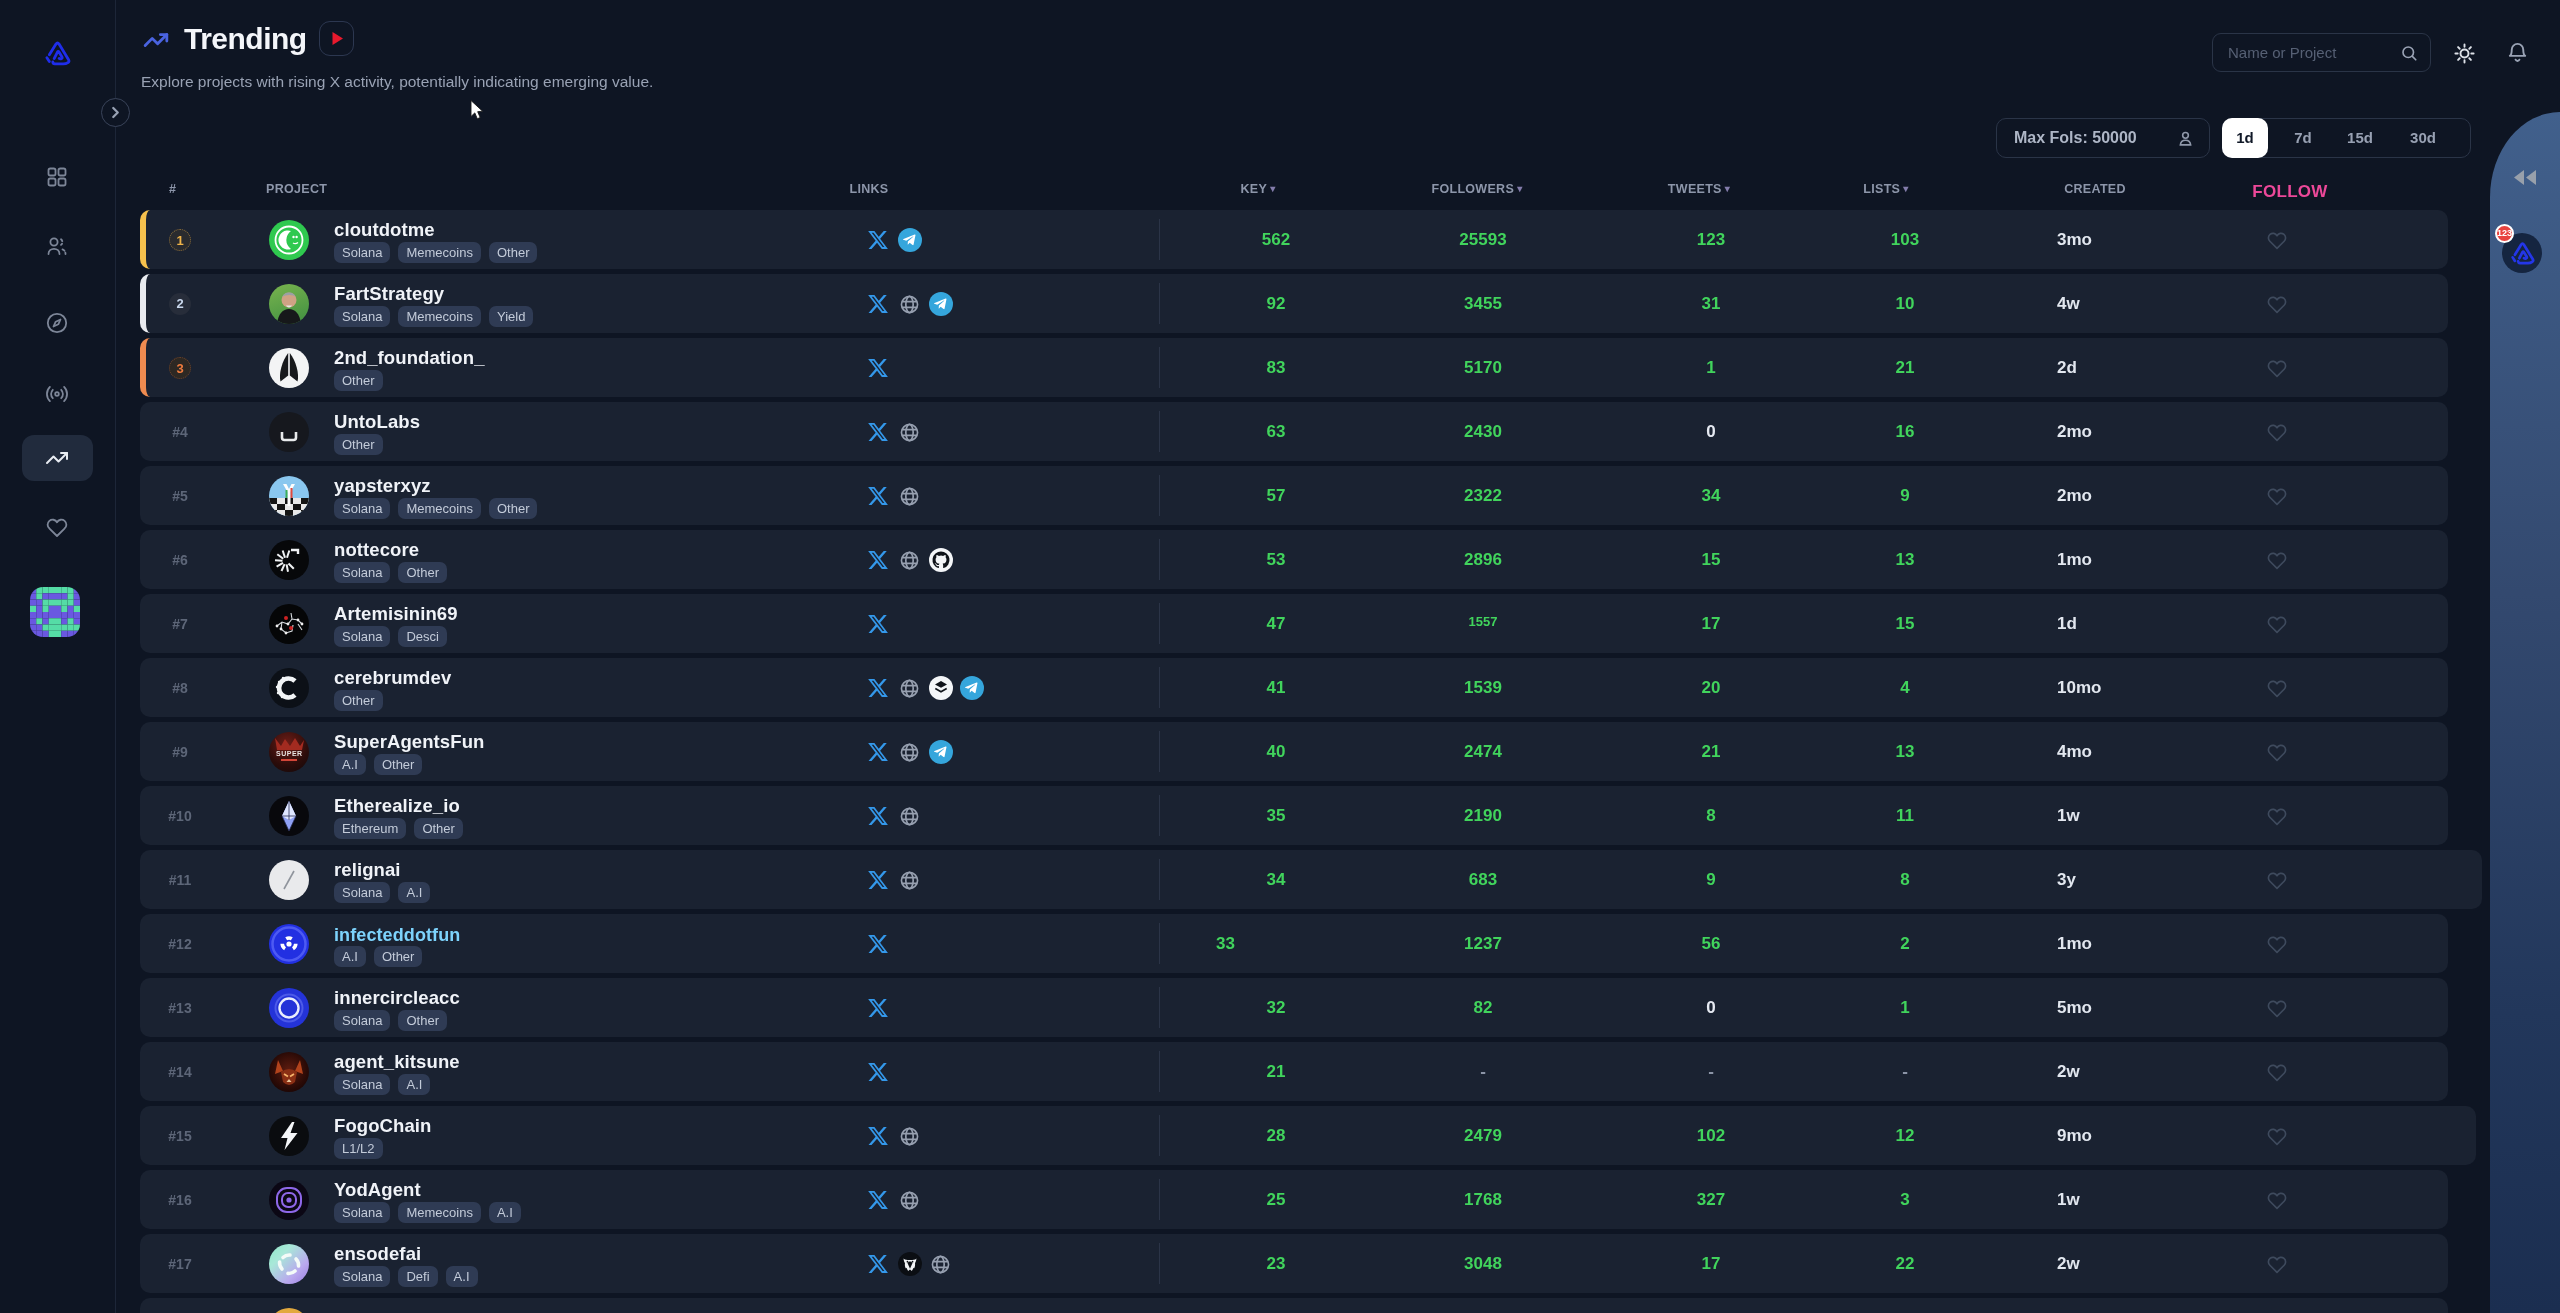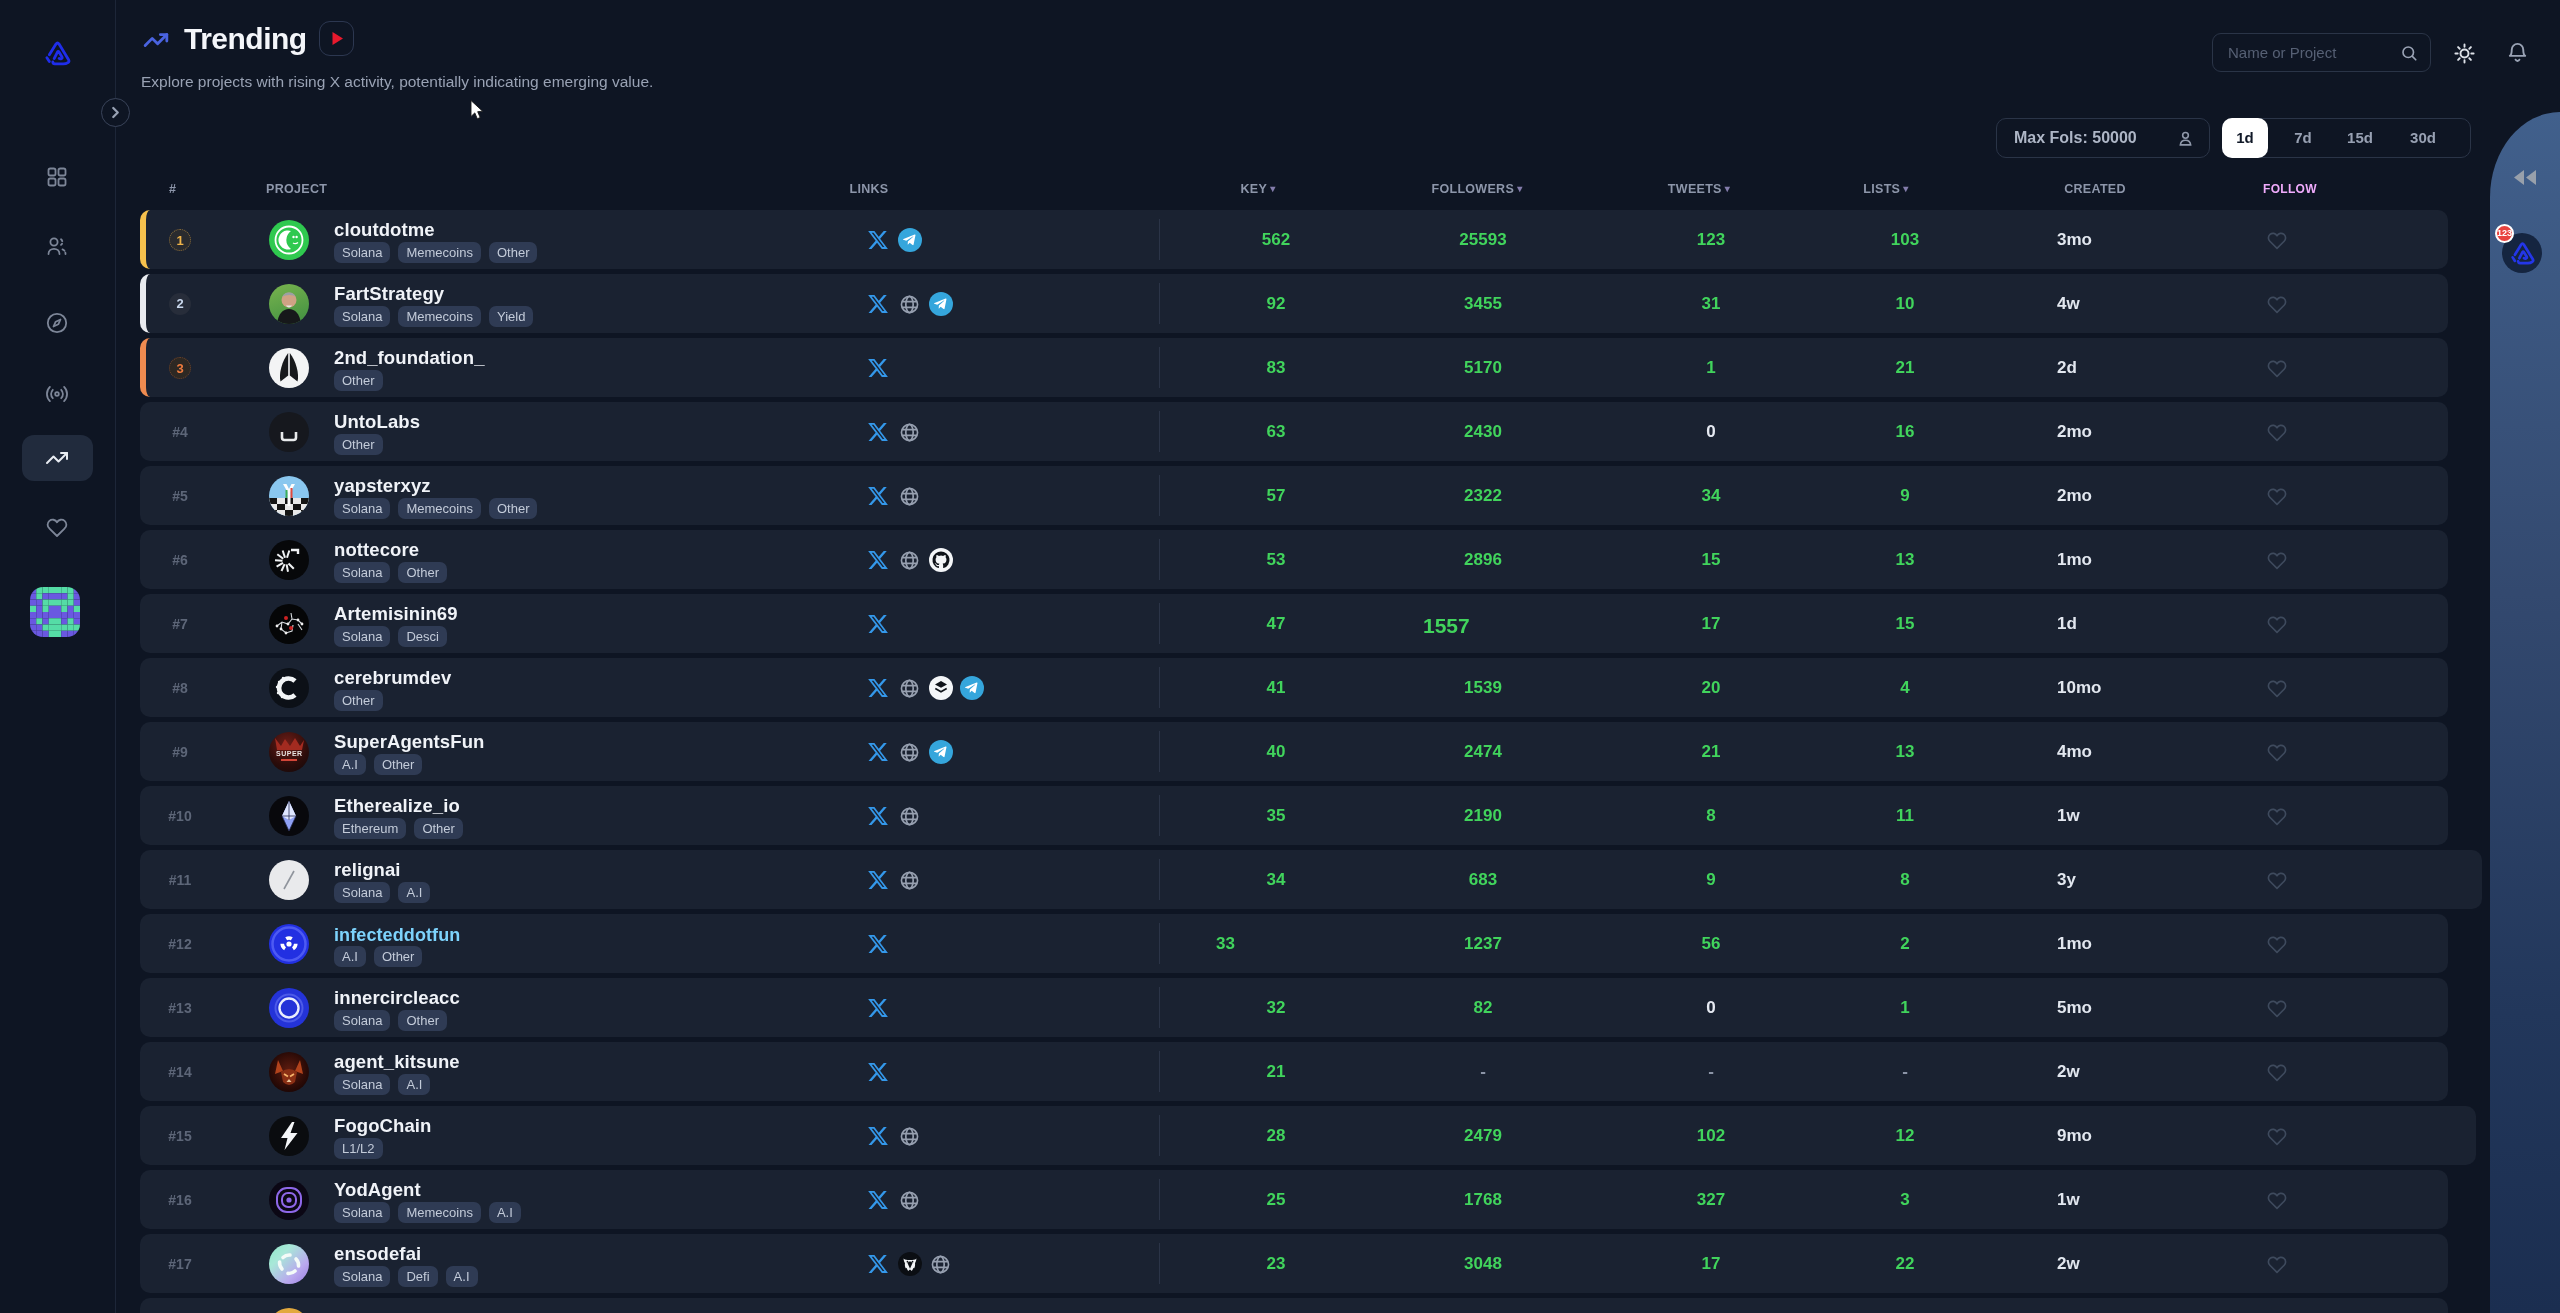--- a/index.html
+++ b/index.html
@@ -167,21 +167,21 @@
   </div>
 <div style="position:absolute;left:0;top:182px;width:2560px;height:14px">
     <div style="position:absolute;left:169px;top:0;color:#8d96aa;font-size:12.5px;font-weight:bold;letter-spacing:.3px">#</div>
     <div style="position:absolute;left:266px;top:0;color:#8d96aa;font-size:12.5px;font-weight:bold;letter-spacing:.3px">PROJECT</div>
     <div style="position:absolute;left:789px;top:0;width:160px;text-align:center;color:#8d96aa;font-size:12.5px;font-weight:bold;letter-spacing:.3px">LINKS</div>
     <div style="position:absolute;left:1178px;top:0;width:160px;text-align:center;color:#8d96aa;font-size:12.5px;font-weight:bold;letter-spacing:.3px">KEY<span style="color:#837cab;font-size:10px;position:relative;top:-1px">&nbsp;▾</span></div>
     <div style="position:absolute;left:1397px;top:0;width:160px;text-align:center;color:#8d96aa;font-size:12.5px;font-weight:bold;letter-spacing:.3px">FOLLOWERS<span style="color:#837cab;font-size:10px;position:relative;top:-1px">&nbsp;▾</span></div>
     <div style="position:absolute;left:1619px;top:0;width:160px;text-align:center;color:#8d96aa;font-size:12.5px;font-weight:bold;letter-spacing:.3px">TWEETS<span style="color:#837cab;font-size:10px;position:relative;top:-1px">&nbsp;▾</span></div>
     <div style="position:absolute;left:1806px;top:0;width:160px;text-align:center;color:#8d96aa;font-size:12.5px;font-weight:bold;letter-spacing:.3px">LISTS<span style="color:#837cab;font-size:10px;position:relative;top:-1px">&nbsp;▾</span></div>
     <div style="position:absolute;left:2015px;top:0;width:160px;text-align:center;color:#8d96aa;font-size:12.5px;font-weight:bold;letter-spacing:.3px">CREATED</div>
-    <div style="position:absolute;left:2210px;top:0;width:160px;text-align:center;color:#f0abfc;font-size:12px;font-weight:bold;letter-spacing:.3px">FOLLOW</div>
+    <div style="position:absolute;left:2210px;top:0;width:160px;text-align:center;color:#ec4899;font-size:17px;font-weight:bold;letter-spacing:.3px">FOLLOW</div>
   </div>
 <div class="row" style="top:210px;border-left:6px solid #f6c14d;width:2302px;">
     <div style="position:absolute;left:23px;top:50%;margin-top:-11px;width:22px;height:22px;border-radius:50%;background:#2a2b2e;border:1px dotted rgba(240,180,73,.5);color:#f0b449;font-size:13px;font-weight:bold;text-align:center;line-height:22px;box-sizing:border-box">1</div>
     <div style="width:40px;height:40px;border-radius:50%;overflow:hidden;position:absolute;left:123px;top:50%;margin-top:-20px;background:#2fc94f"><svg width="40" height="40" viewBox="0 0 40 40" style="">
         <circle cx="20" cy="20" r="13.5" fill="none" stroke="#fff" stroke-width="1.8"></circle>
         <path d="M22 11a9.5 9.5 0 1 0 0 18 11 11 0 0 1 0-18z" fill="#fff"></path>
         <circle cx="24.5" cy="17" r="1.2" fill="#fff"></circle>
         <circle cx="27.6" cy="17" r="1.2" fill="#fff"></circle>
         <path d="M24 23 q2.5 1.5 5-.5" stroke="#fff" stroke-width="1.4" fill="none"></path>
       </svg></div>
@@ -432,21 +432,21 @@
       <span class="tag">Solana</span>
       <span class="tag">Desci</span>
     </div>
     <div style="position:absolute;left:727px;top:50%;margin-top:-11px;">
       <svg width="22" height="22" viewBox="0 0 24 24" style="display:block">
         <path fill="#3498ea" d="M18.244 2.25h3.308l-7.227 8.26 8.502 11.24h-6.657l-5.214-6.817L4.99 21.75H1.68l7.73-8.835L1.254 2.25h6.826l4.713 6.231zm-1.161 17.52h1.833L7.084 4.126H5.117z"></path>
       </svg>
     </div>
     <div style="position:absolute;left:1019px;top:9px;width:1px;height:41px;background:#2b3447"></div>
     <div style="position:absolute;left:1076px;top:50%;margin-top:-10px;width:120px;text-align:center;color:#41d45c;font-size:17px;font-weight:bold">47</div>
-    <div style="position:absolute;left:1283px;top:50%;margin-top:-10px;width:120px;text-align:left;color:#41d45c;font-size:21px;font-weight:bold">1557</div>
+    <div style="position:absolute;left:1283px;top:50%;margin-top:-10px;width:120px;text-align:center;color:#41d45c;font-size:13px;font-weight:bold">1557</div>
     <div style="position:absolute;left:1511px;top:50%;margin-top:-10px;width:120px;text-align:center;color:#41d45c;font-size:17px;font-weight:bold">17</div>
     <div style="position:absolute;left:1705px;top:50%;margin-top:-10px;width:120px;text-align:center;color:#41d45c;font-size:17px;font-weight:bold">15</div>
     <div style="position:absolute;left:1917px;top:50%;margin-top:-10px;color:#e2e7ef;font-size:17px;font-weight:bold">1d</div>
     <div style="position:absolute;left:2126px;top:50%;margin-top:-10px">
       <svg width="22" height="22" viewBox="0 0 24 24" fill="none" stroke="#3e4a5d" stroke-width="1.8" stroke-linecap="round" stroke-linejoin="round" style="display:block">
         <path d="M19.5 12.57L12 20l-7.5-7.43A5 5 0 1 1 12 6.25a5 5 0 1 1 7.5 6.32z"></path>
       </svg>
     </div>
   </div>
 <div class="row" style="top:658px;">

